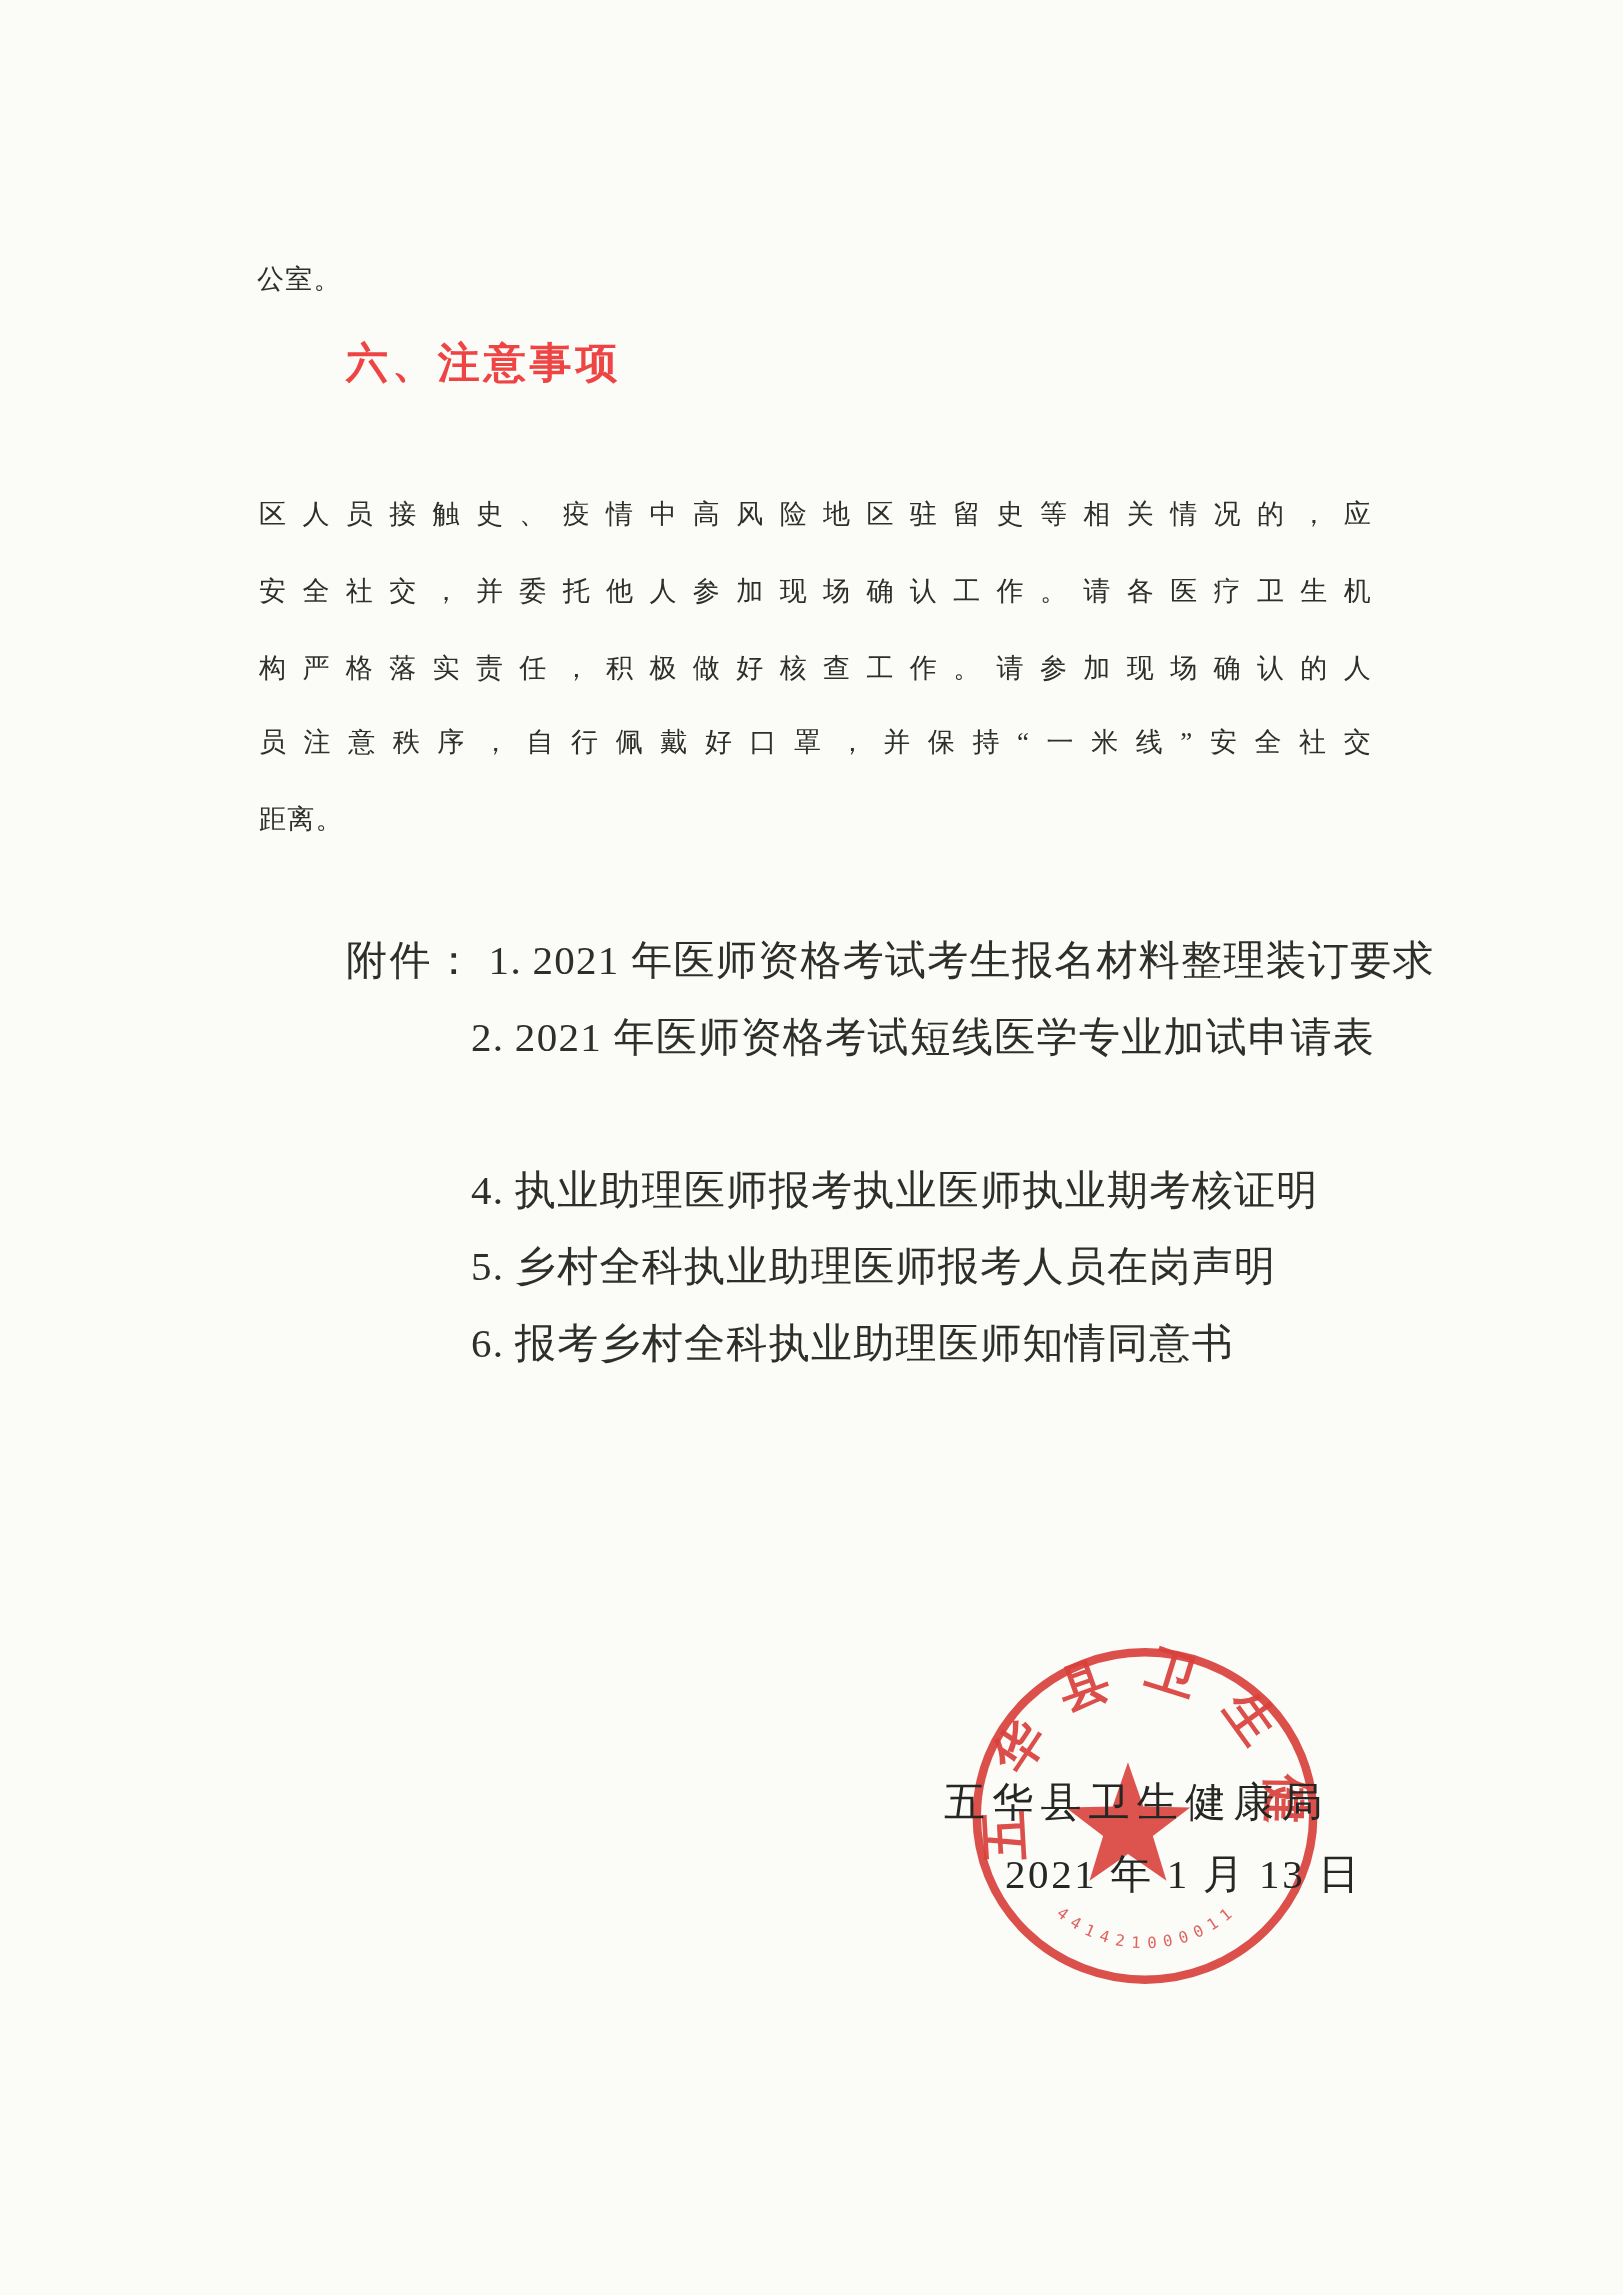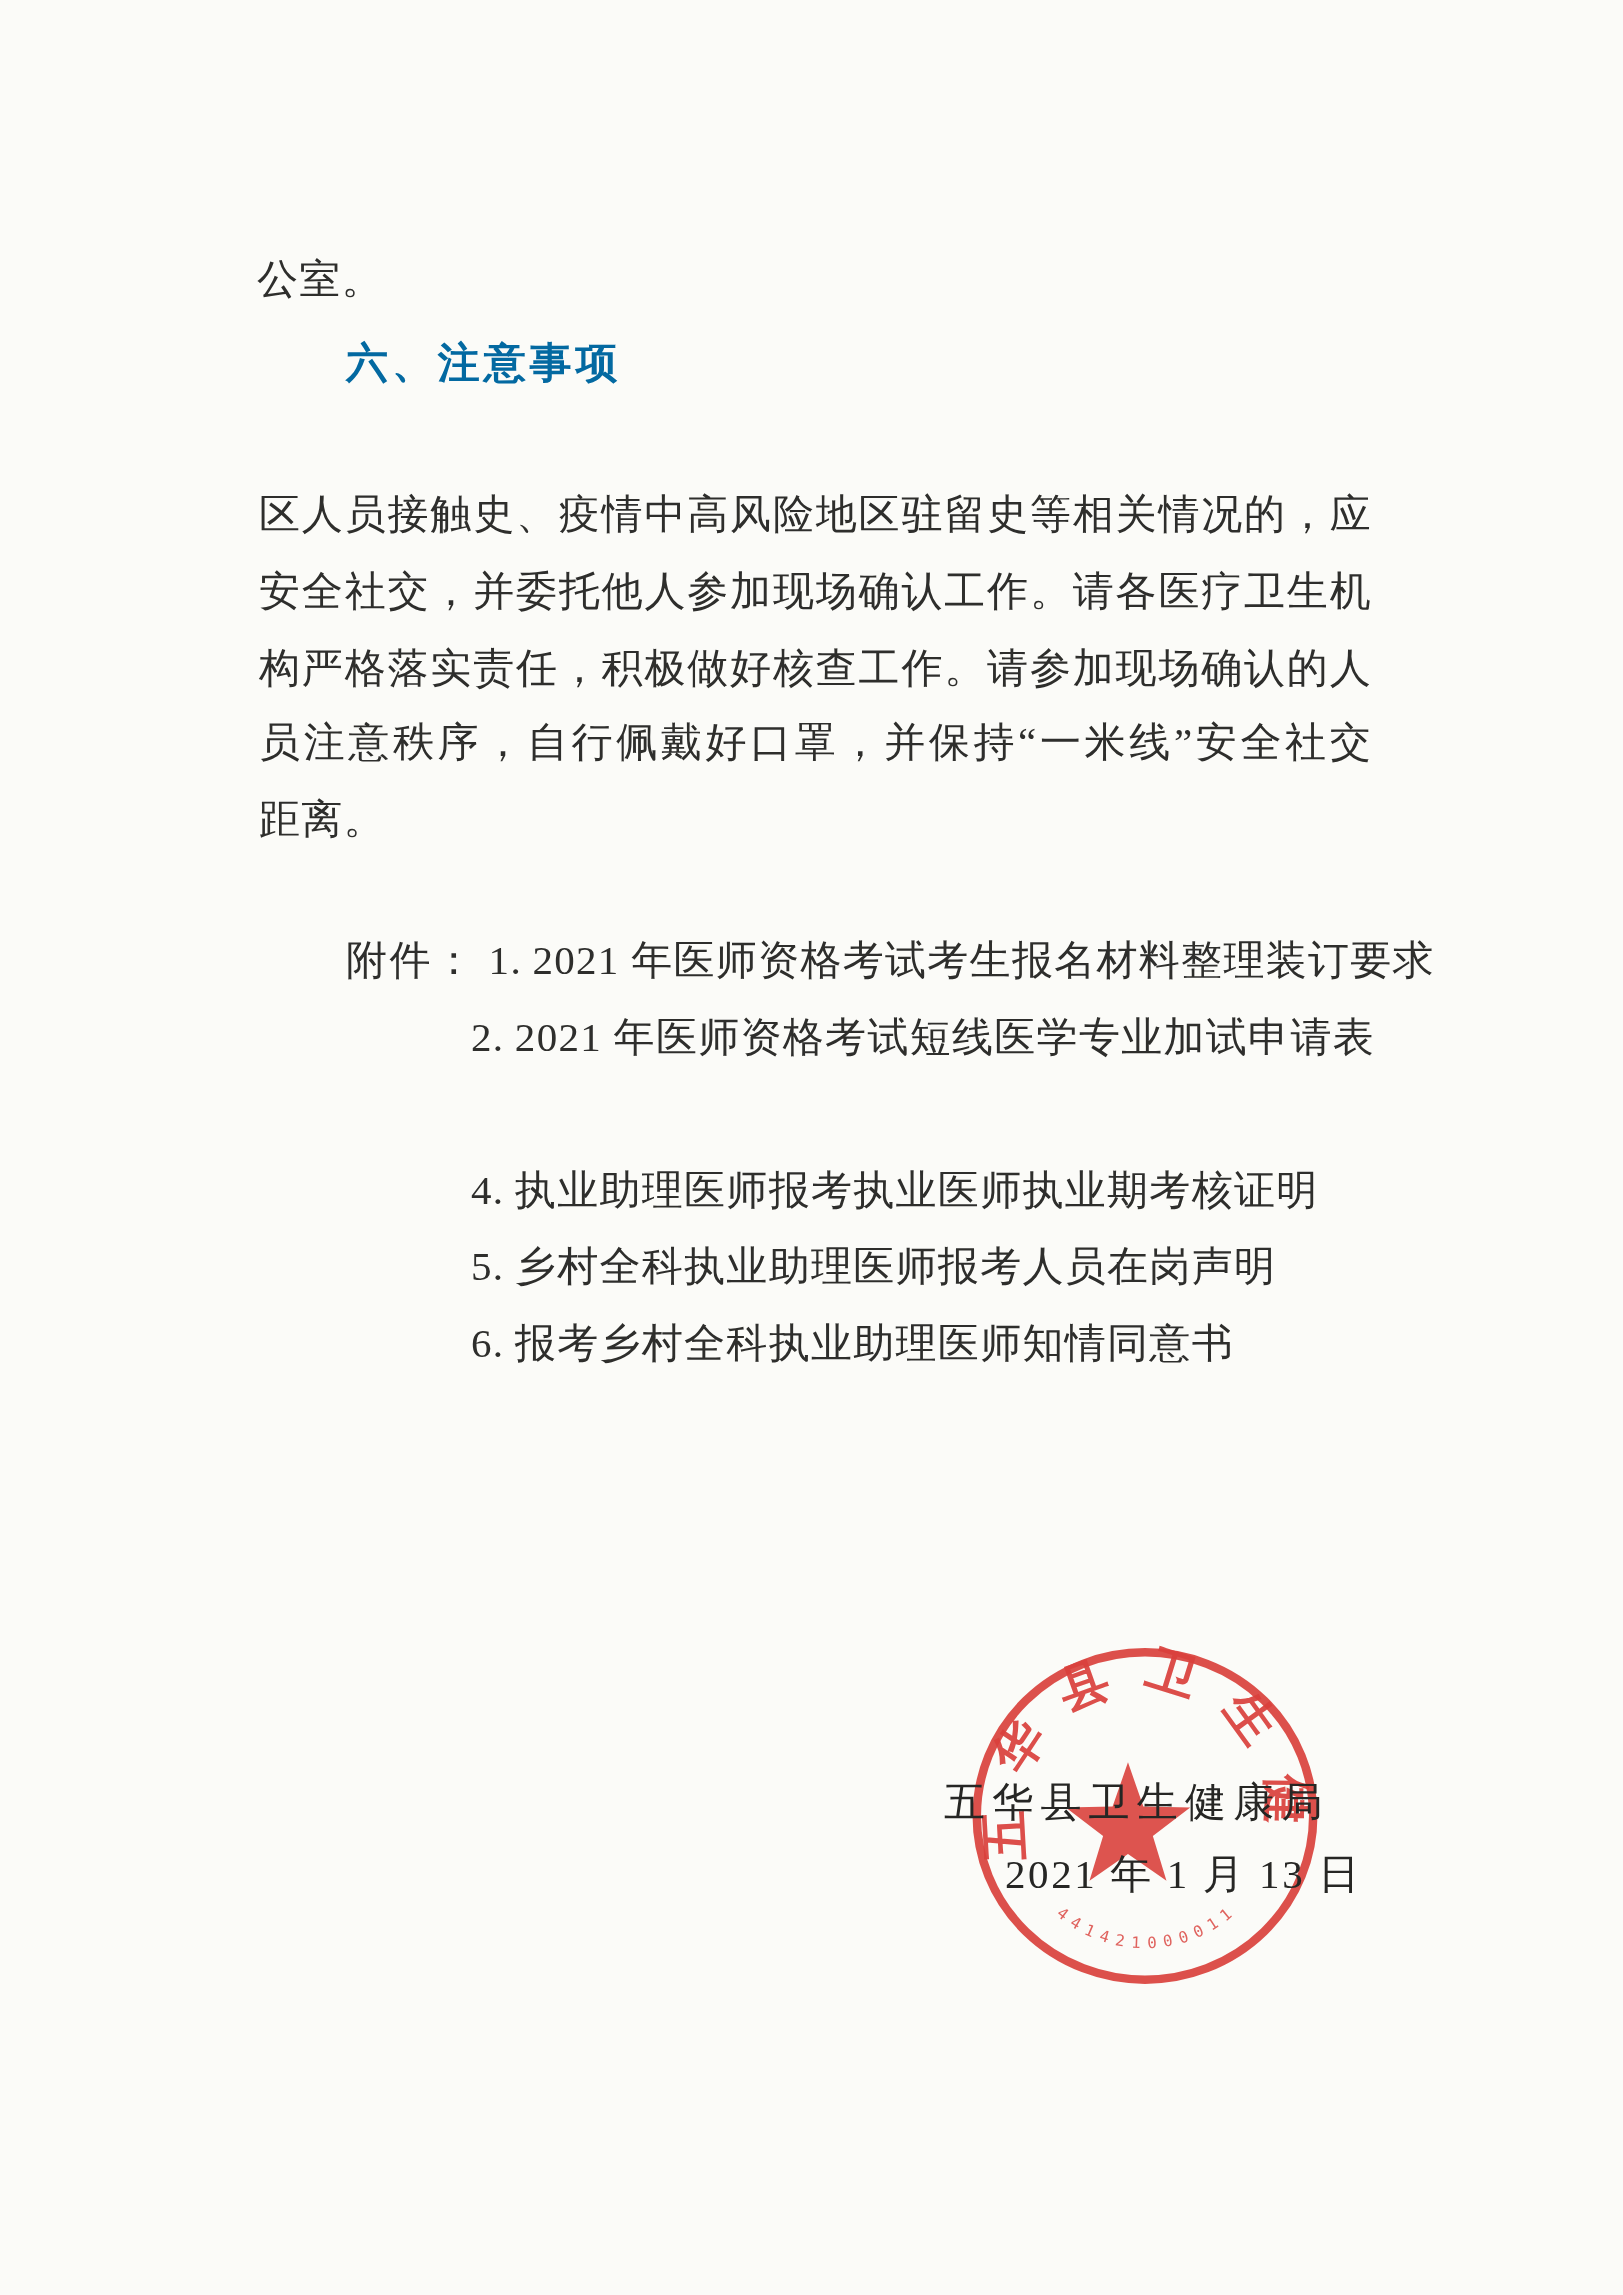--- a/index.html
+++ b/index.html
@@ -6,37 +6,37 @@
   body{
     width:1623px;height:2295px;position:relative;
     background:#fbfbf8;
     font-family:"Liberation Serif","DejaVu Serif",serif;
     color:#2e2e2c;
     overflow:hidden;
   }
   .page{position:absolute;left:0;top:0;width:1623px;height:2295px;}
   .txt{
     position:absolute;
-    font-size:41px;line-height:48px;
+    font-size:27px;line-height:48px;
     letter-spacing:1.3px;
     white-space:nowrap;
   }
   .para{
     white-space:normal;
     left:259px;width:1113px;
     text-align:justify;
     text-align-last:justify;
   }
   .para.indent{ padding-left:87px; width:1026px; }
   .para.lastline{ text-align-last:left; }
   .heading{
     font-family:"Liberation Sans","DejaVu Sans",sans-serif;
     font-weight:bold;
     font-size:42px;
-    color:#0369a1;
+    color:#ef4444;
     letter-spacing:3.9px;
   }
   .att-row{ position:absolute; font-size:41px; line-height:48px; white-space:nowrap; }
   .att-label{ letter-spacing:2.6px; margin-right:11.8px; }
   .att-num{ margin-right:10.5px; letter-spacing:1.3px; }
   .att-title{ letter-spacing:1.3px; }
   .sig{
     position:absolute; font-size:41px; line-height:48px;
     color:#262624; white-space:nowrap; z-index:3;
   }

